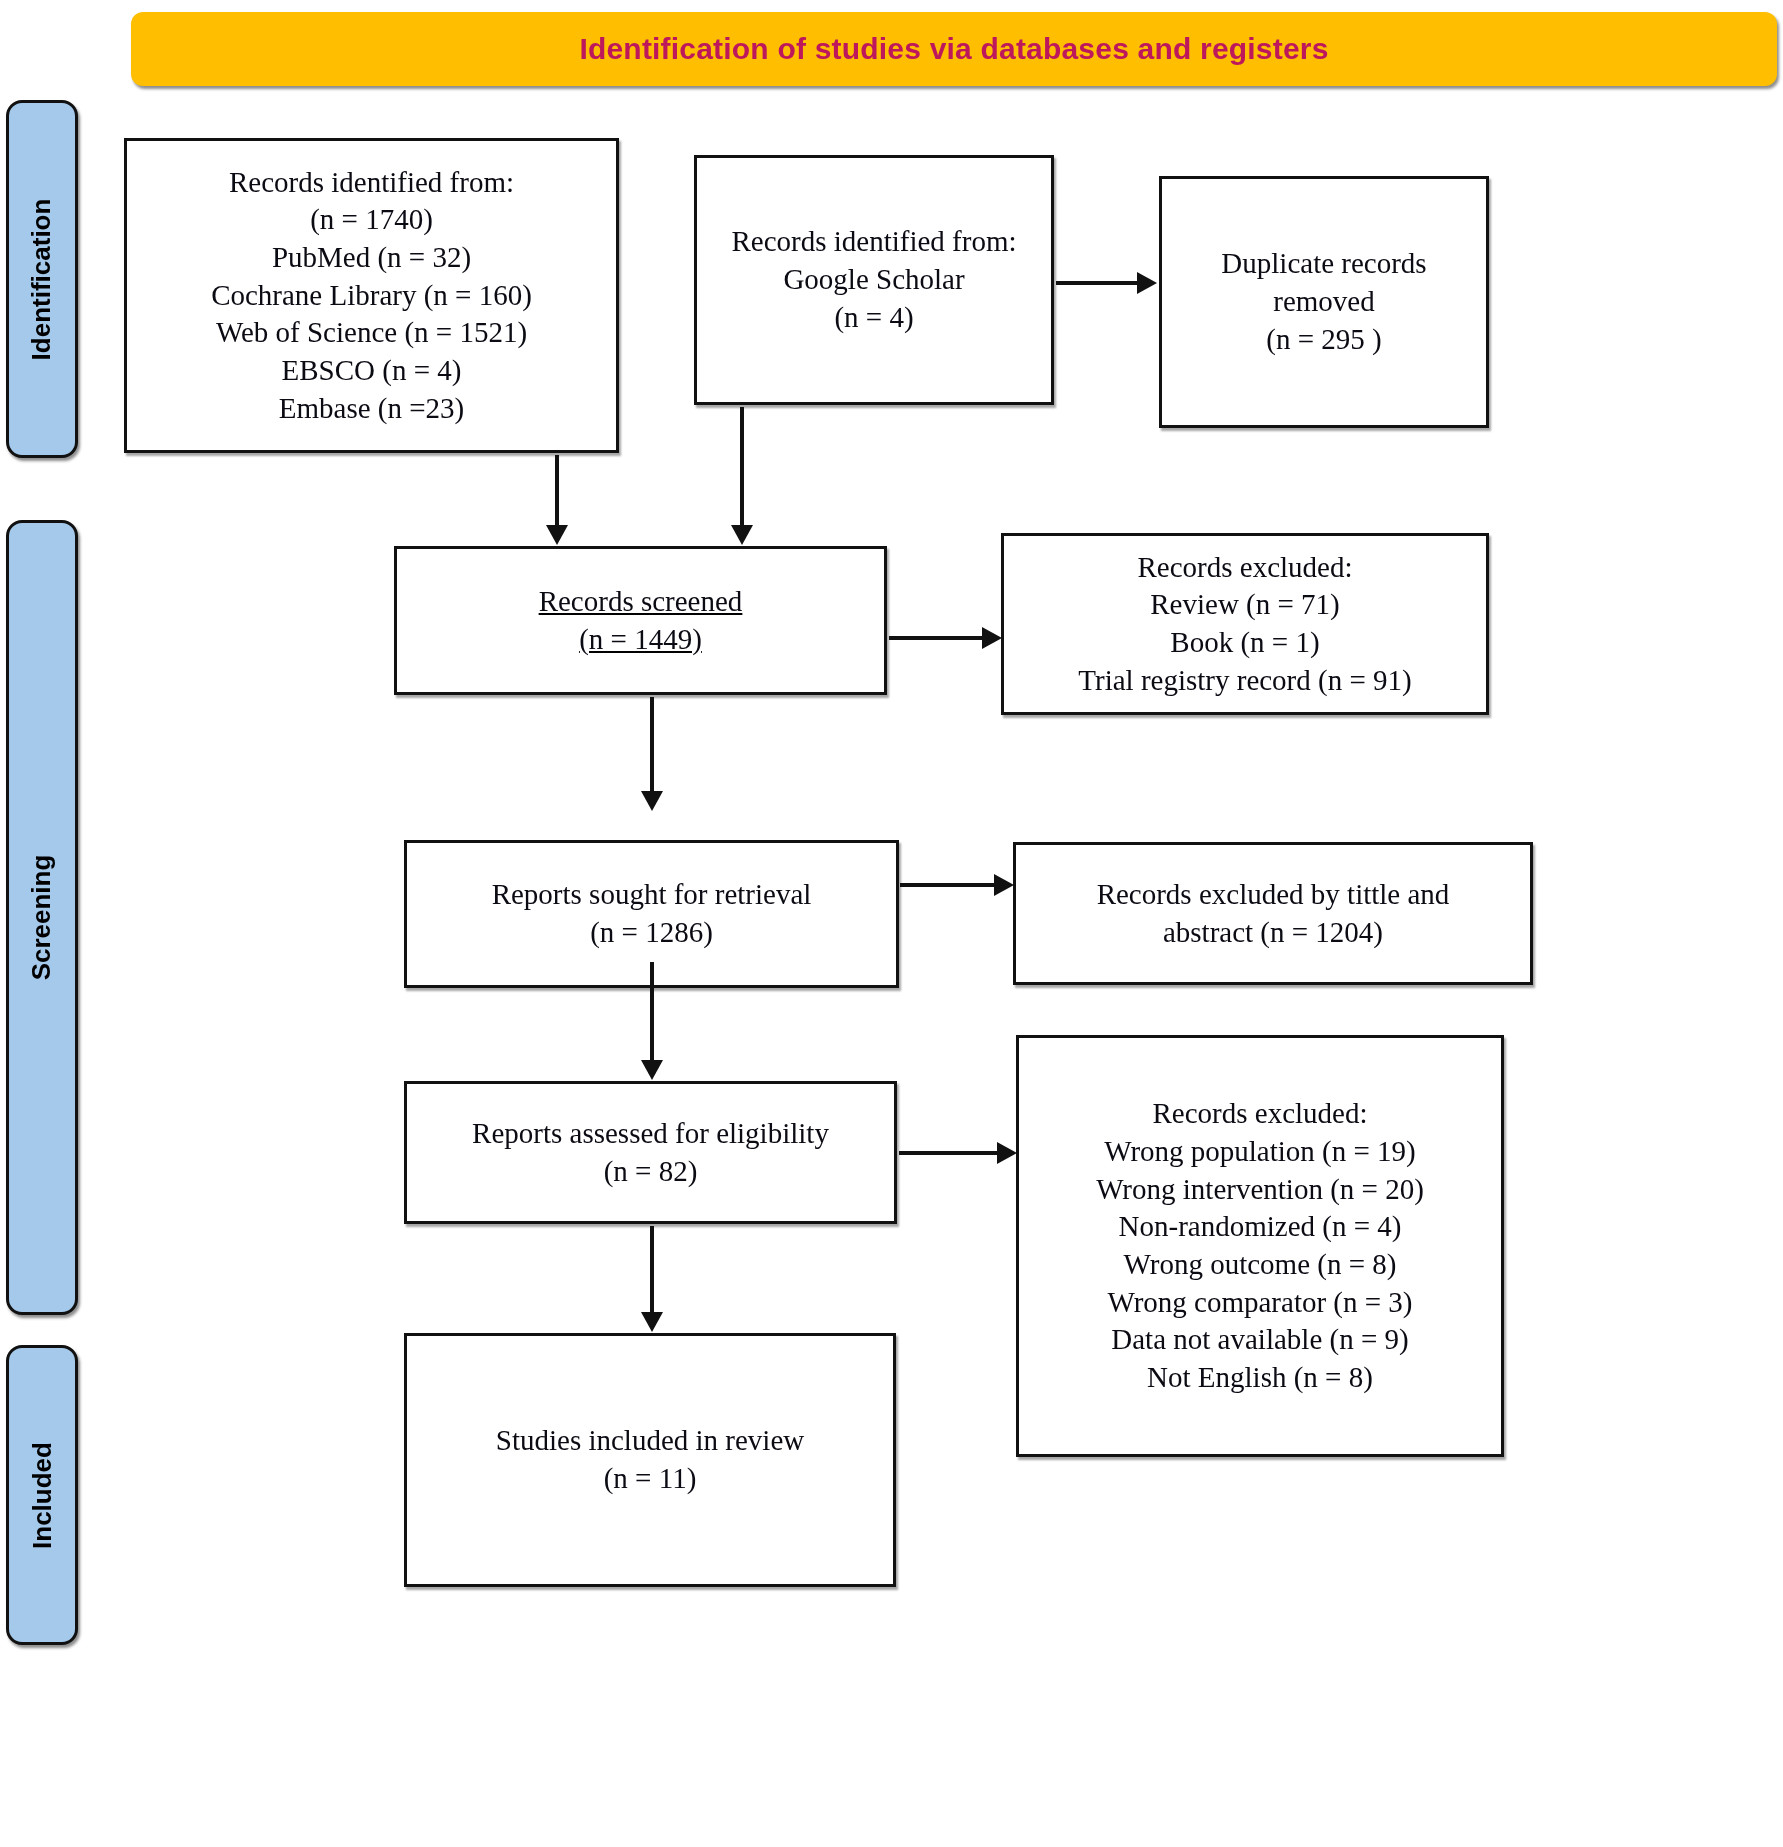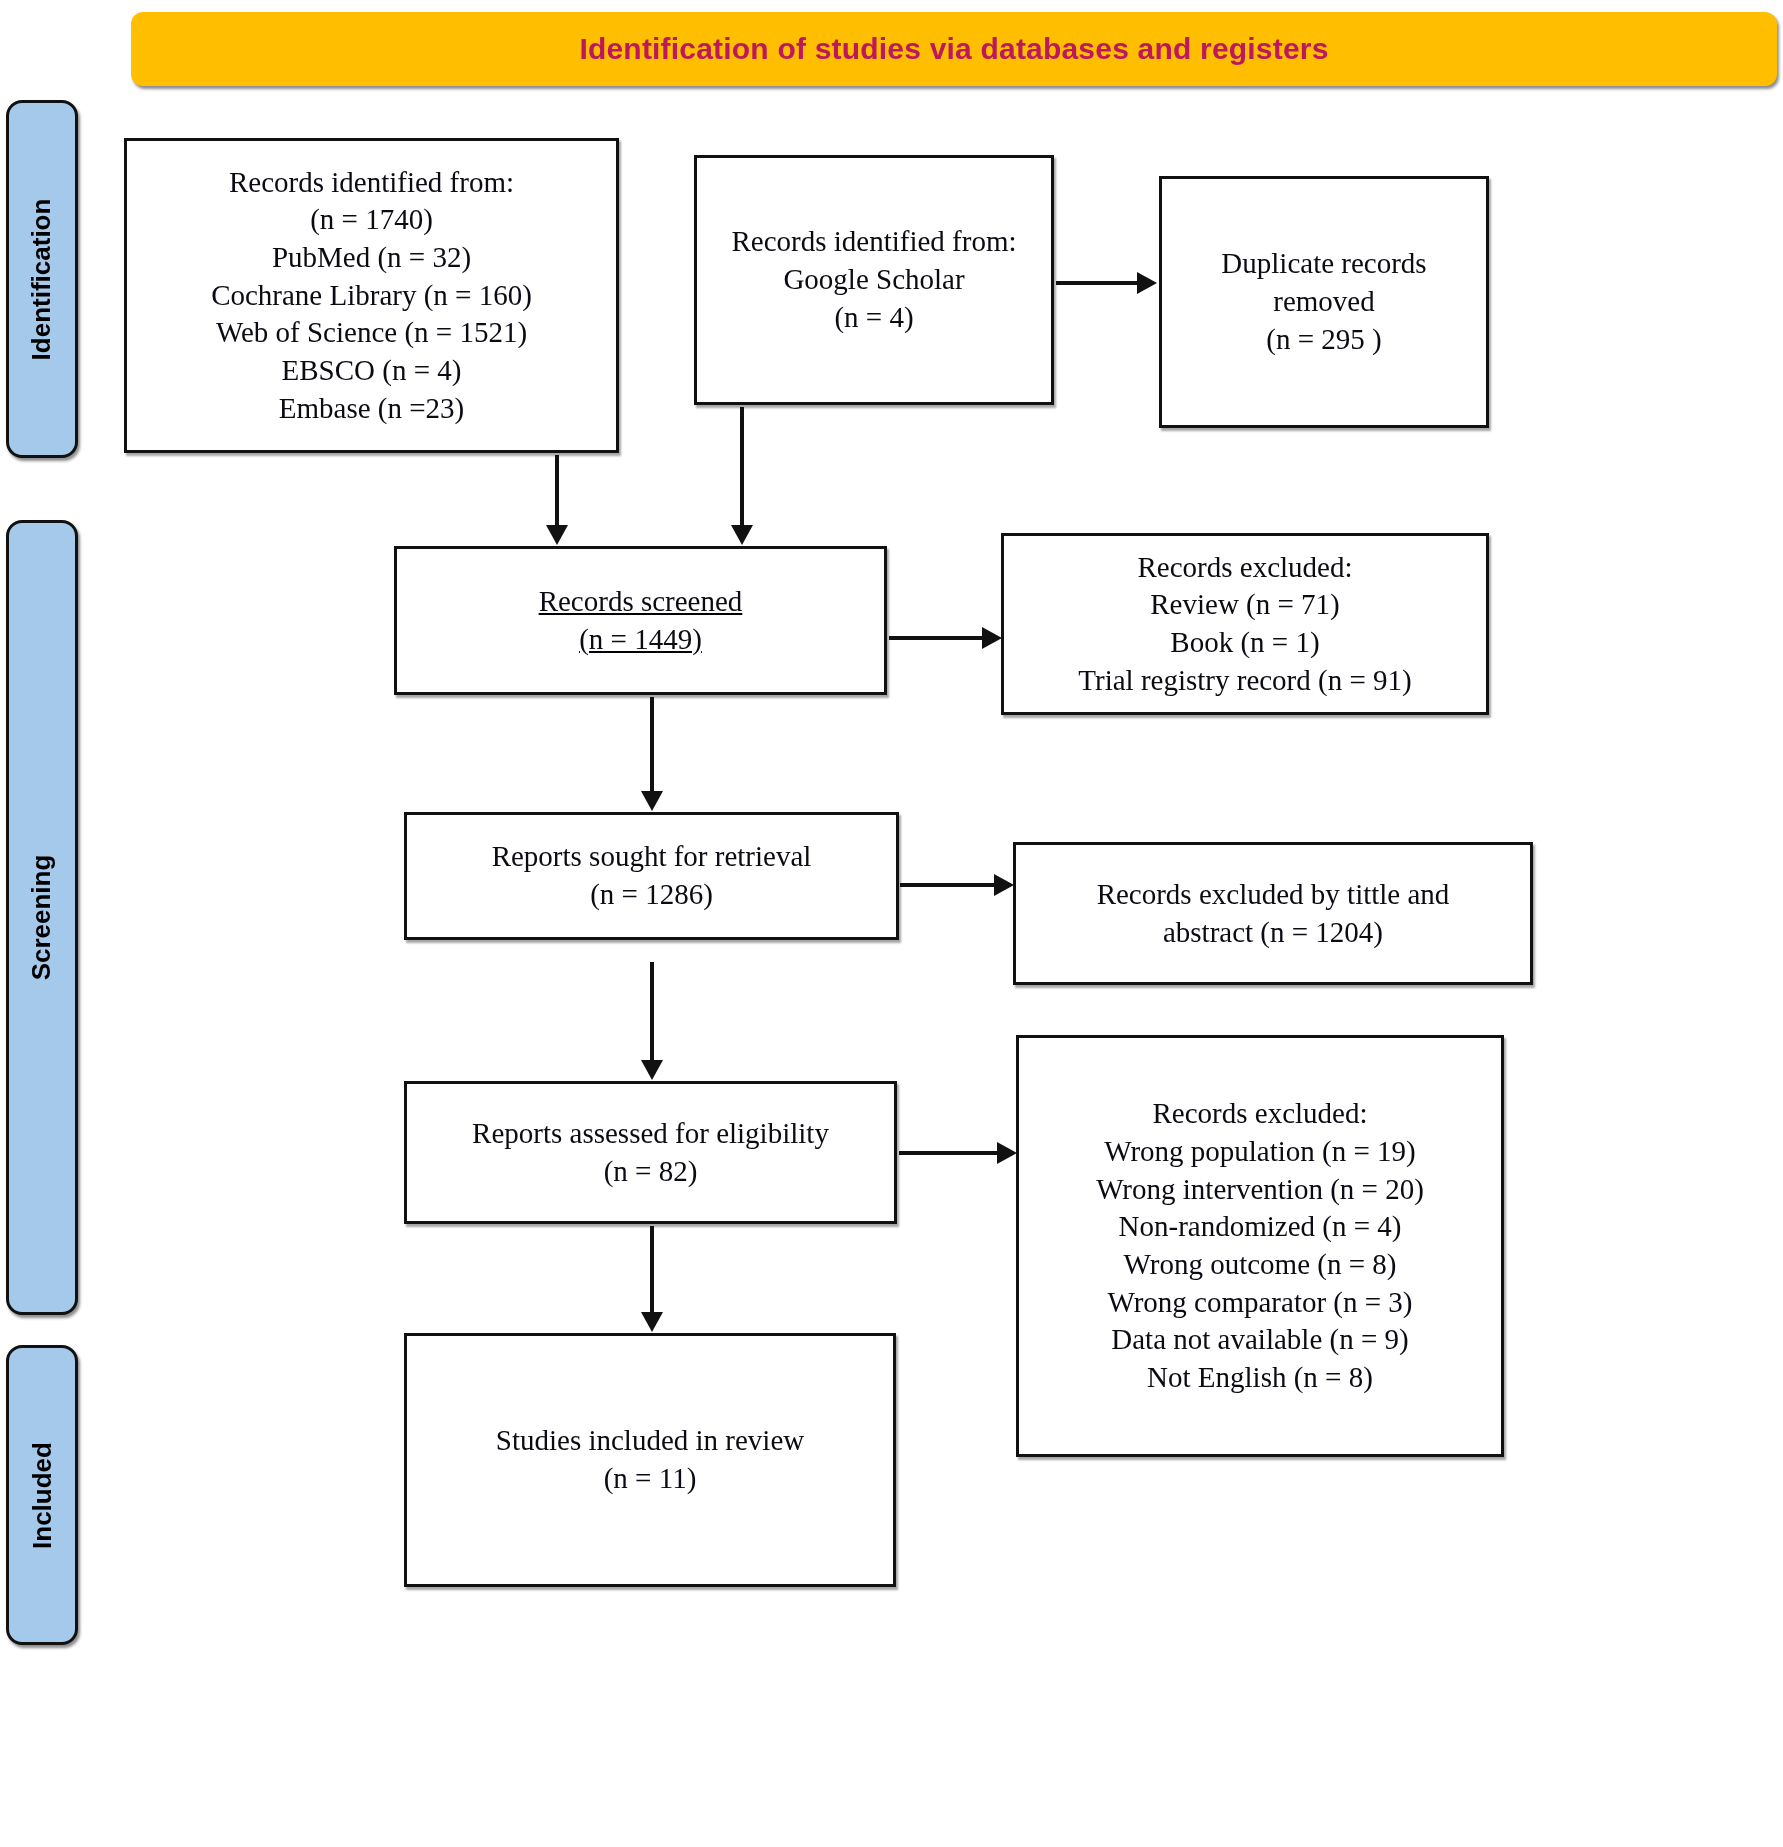--- a/index.html
+++ b/index.html
@@ -76,21 +76,21 @@
     line-height: 1.30;
     color: #0b0b14;
   }
   .fbox .lines div { white-space: nowrap; }
 
   #box-identified-db  { left: 124px;  top: 138px;  width: 495px; height: 315px; }
   #box-identified-gs  { left: 694px;  top: 155px;  width: 360px; height: 250px; }
   #box-duplicates     { left: 1159px; top: 176px;  width: 330px; height: 252px; }
   #box-screened       { left: 394px;  top: 546px;  width: 493px; height: 149px; text-decoration: underline; }
   #box-excluded-1     { left: 1001px; top: 533px;  width: 488px; height: 182px; }
-  #box-sought         { left: 404px;  top: 812px;  width: 495px; height: 128px; }
+  #box-sought         { left: 404px;  top: 840px;  width: 495px; height: 148px; }
   #box-excluded-2     { left: 1013px; top: 842px;  width: 520px; height: 143px; }
   #box-assessed       { left: 404px;  top: 1081px; width: 493px; height: 143px; }
   #box-excluded-3     { left: 1016px; top: 1035px; width: 488px; height: 422px; }
   #box-included       { left: 404px;  top: 1333px; width: 492px; height: 254px; }
 
   
   .arrow { position: absolute; }
   .arrow .shaft { position: absolute; background: #111111; }
   .arrow .head  { position: absolute; width: 0; height: 0; }
 

